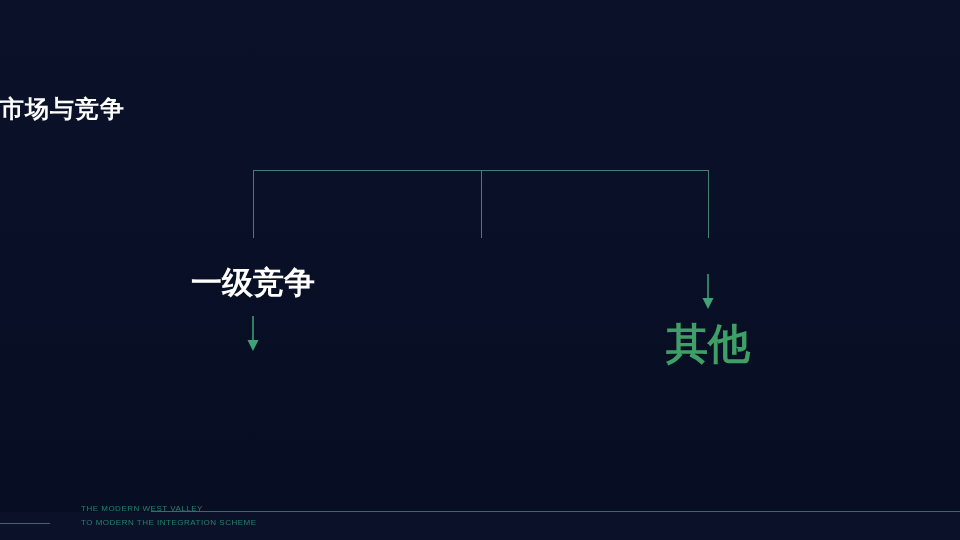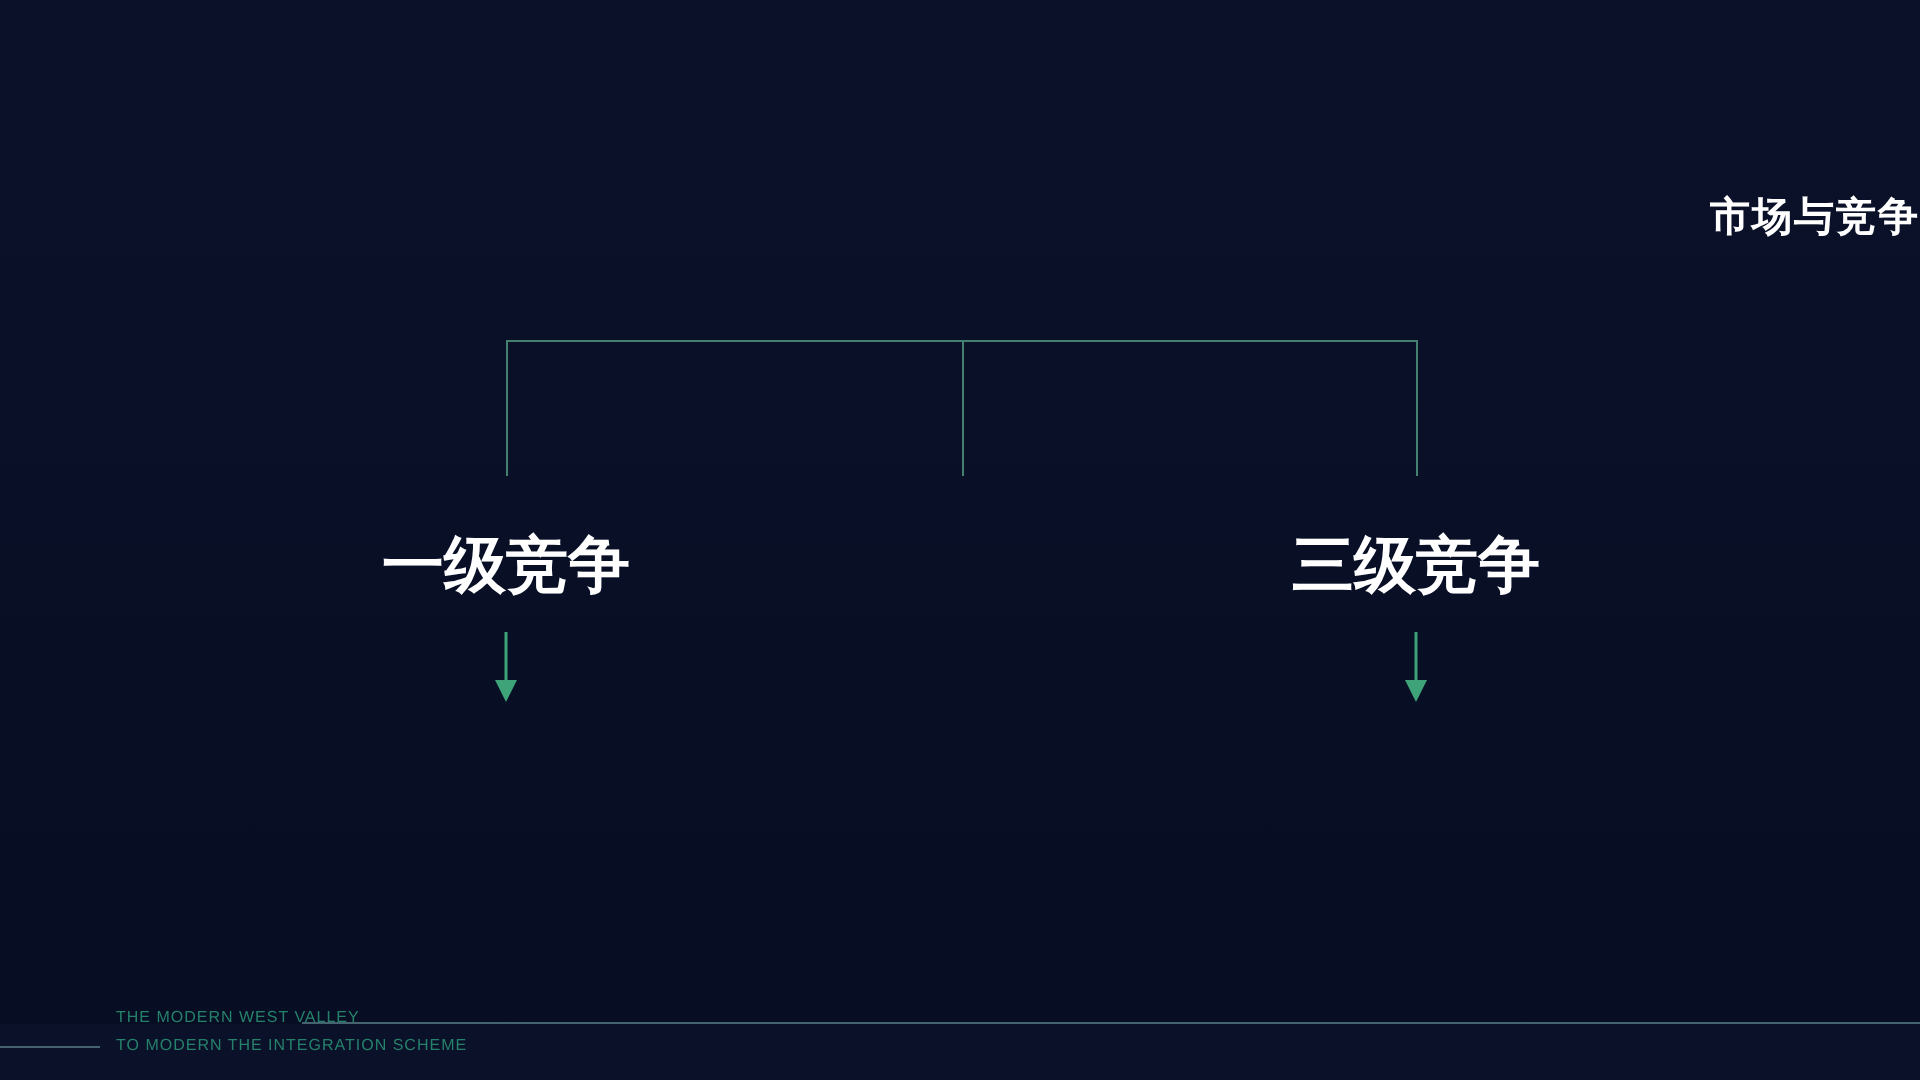--- a/index.html
+++ b/index.html
@@ -2,22 +2,22 @@
 <html style="--background_top: #0a1129; --background_bottom: #070e23; --tree_line: #44806f; --arrow: #3fa379; --value_text: #3ea065; --label_text: #ffffff; --footer_text: #26816b; --footer_rule: #45636e; --footer_band: #0c1430;"><head>
 <meta charset="utf-8">
 <style>
   html,body{margin:0;padding:0;background:#000;}
   .slide{
     position:relative;width:960px;height:540px;overflow:hidden;
     background:linear-gradient(180deg,var(--background_top,#0a1129) 0%,var(--background_bottom,#070e23) 100%);
     font-family:"Liberation Sans","DejaVu Sans",sans-serif;
   }
   .title{
-    position:absolute;top:91px;left:0;width:100%;text-align:right;
-    color:var(--label_text,#ffffff);font-size:20px;font-weight:bold;letter-spacing:1px;line-height:36px;
+    position:absolute;top:91px;left:0;width:100%;text-align:left;
+    color:var(--label_text,#ffffff);font-size:24px;font-weight:bold;letter-spacing:1px;line-height:36px;
   }
   .connector{
     position:absolute;left:253px;top:170px;width:454px;height:67px;
     border-top:1px solid var(--tree_line,#44806f);
     border-left:1px solid var(--tree_line,#44806f);
     border-right:1px solid var(--tree_line,#44806f);
   }
   .connector-mid{
     position:absolute;left:50%;top:0;width:1px;height:100%;
     background:var(--tree_line,#44806f);
@@ -36,21 +36,21 @@
   .value{
     margin-top:8px;color:var(--value_text,#3ea065);
     font-size:42px;font-weight:bold;line-height:52px;white-space:nowrap;
   }
   .footer-band{
     position:absolute;left:0;top:512px;width:960px;height:28px;
     background:var(--footer_band,#0c1430);opacity:.55;
   }
   .footer-text{
     position:absolute;color:var(--footer_text,#26816b);
-    font-size:8px;letter-spacing:.5px;line-height:10px;white-space:nowrap;
+    font-size:8px;letter-spacing:.5px;line-height:10px;white-space:nowrap;margin-left:23px;
   }
   .ft1{left:58px;top:504px}
   .ft2{left:58px;top:518px}
   .rule1{position:absolute;left:151px;top:511px;width:809px;height:1px;background:var(--footer_rule,#45636e);}
   .rule2{position:absolute;left:0;top:523px;width:50px;height:1px;background:var(--footer_rule,#45636e);}
 </style>
 </head>
 <body>
 
 <div class="slide">
@@ -66,25 +66,25 @@
   <div class="column col-1">
     <div class="label">一级竞争</div>
     <svg class="arrow" width="14" height="36" viewBox="0 0 14 36">
       <line x1="7" y1="0" x2="7" y2="25"></line>
       <path d="M1.5,24 L12.5,24 L7,35 Z"></path>
     </svg>
   </div>
 
 
   <div class="column col-3">
-    <div class="label">三级竞争</div>
     <svg class="arrow" width="14" height="36" viewBox="0 0 14 36">
       <line x1="7" y1="0" x2="7" y2="25"></line>
       <path d="M1.5,24 L12.5,24 L7,35 Z"></path>
     </svg>
+    <div class="value">其他</div>
   </div>
 
   <div class="rule1"></div>
   <div class="rule2"></div>
   <div class="footer-text ft1">THE MODERN WEST VALLEY</div>
   <div class="footer-text ft2">TO MODERN THE INTEGRATION SCHEME</div>
 
 </div>
 
 </body></html>

